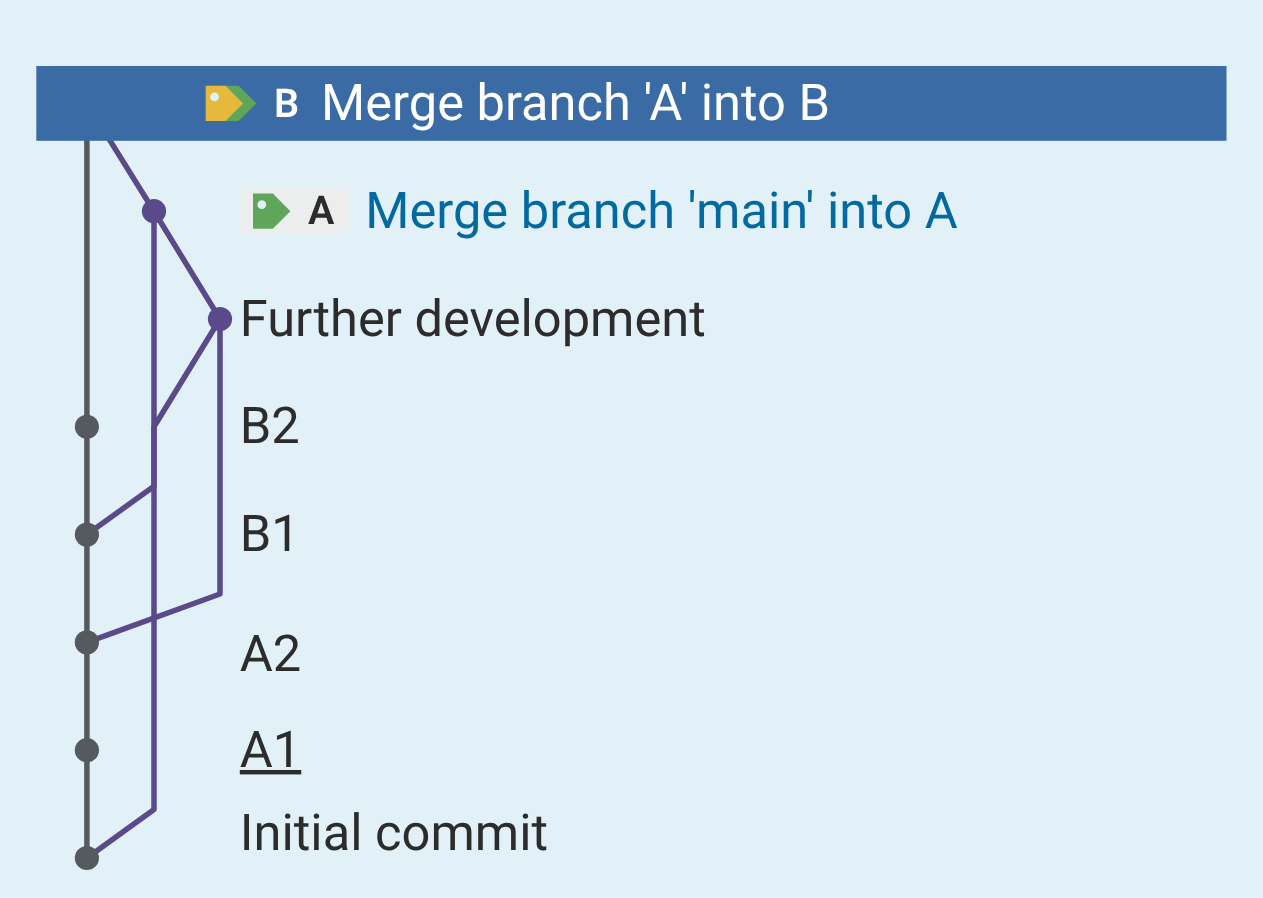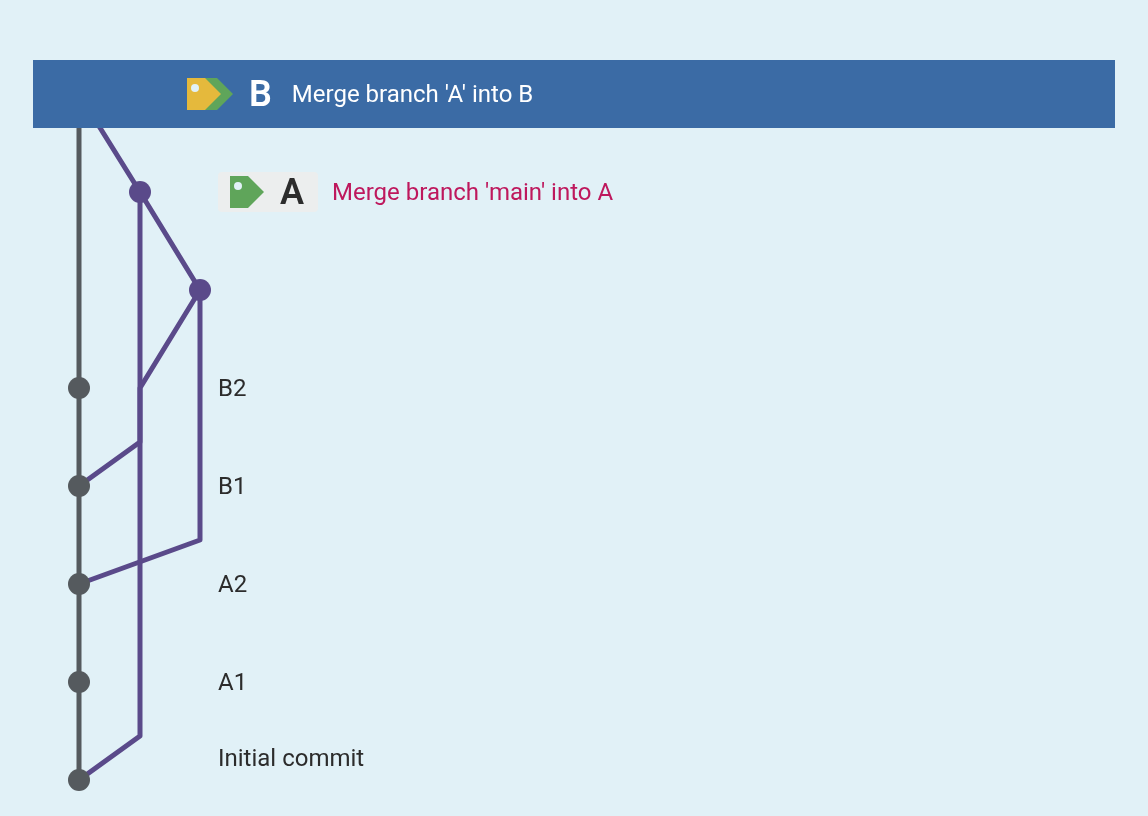--- a/index.html
+++ b/index.html
@@ -52,25 +52,25 @@
     line-height:1;
   }
   .row.selected .tag{
     background:transparent;
     color:#ffffff;
     padding-left:0;padding-right:6px;
   }
   .tag .tagicons{display:inline-flex;align-items:center;}
   .tag .tagicons svg{display:block;}
   .msg{
-    font-size:24px;
+    font-size:46px;
     line-height:1;
     white-space:nowrap;
   }
-  .msg.dim{color:#be185d;}
+  .msg.dim{color:#0369a1;}
   .row.selected .msg{color:#ffffff;}
 </style>
 </head>
 <body>
 
 <div class="stage">
   <svg class="graph">
       <path d="M 46 34 L 46 328" stroke="#555a5e" stroke-width="5" fill="none" stroke-linecap="round" stroke-linejoin="round"></path>
       <path d="M 46 328 L 46 426" stroke="#555a5e" stroke-width="5" fill="none" stroke-linecap="round" stroke-linejoin="round"></path>
       <path d="M 46 426 L 46 524" stroke="#555a5e" stroke-width="5" fill="none" stroke-linecap="round" stroke-linejoin="round"></path>
@@ -122,39 +122,40 @@
     </g>
               </svg>
             </span>
             <span>A</span>
           </span>
           <span class="msg dim">Merge branch 'main' into A</span>
         </div>
       </div>
       <div class="row" style="top: 196px; height: 68px;">
         <div class="content" style="padding-left: 185px;">
+          <span class="msg">Further development</span>
         </div>
       </div>
       <div class="row" style="top: 294px; height: 68px; align-items: center;">
         <div class="content" style="padding-left: 185px;">
           <span class="msg">B2</span>
         </div>
       </div>
       <div class="row" style="top: 392px; height: 68px; align-items: flex-end;">
         <div class="content" style="padding-left: 185px;">
           <span class="msg">B1</span>
         </div>
       </div>
       <div class="row" style="top: 490px; height: 68px;">
-        <div class="content" style="padding-left: 185px;">
+        <div class="content" style="padding-left: 185px; align-items: flex-end;">
           <span class="msg">A2</span>
         </div>
       </div>
       <div class="row" style="top: 588px; height: 68px;">
-        <div class="content" style="padding-left: 185px;">
+        <div class="content" style="padding-left: 185px; text-decoration: underline;">
           <span class="msg">A1</span>
         </div>
       </div>
       <div class="row" style="top: 664px; height: 68px;">
         <div class="content" style="padding-left: 185px;">
           <span class="msg">Initial commit</span>
         </div>
       </div>
     </div>
 </div>

